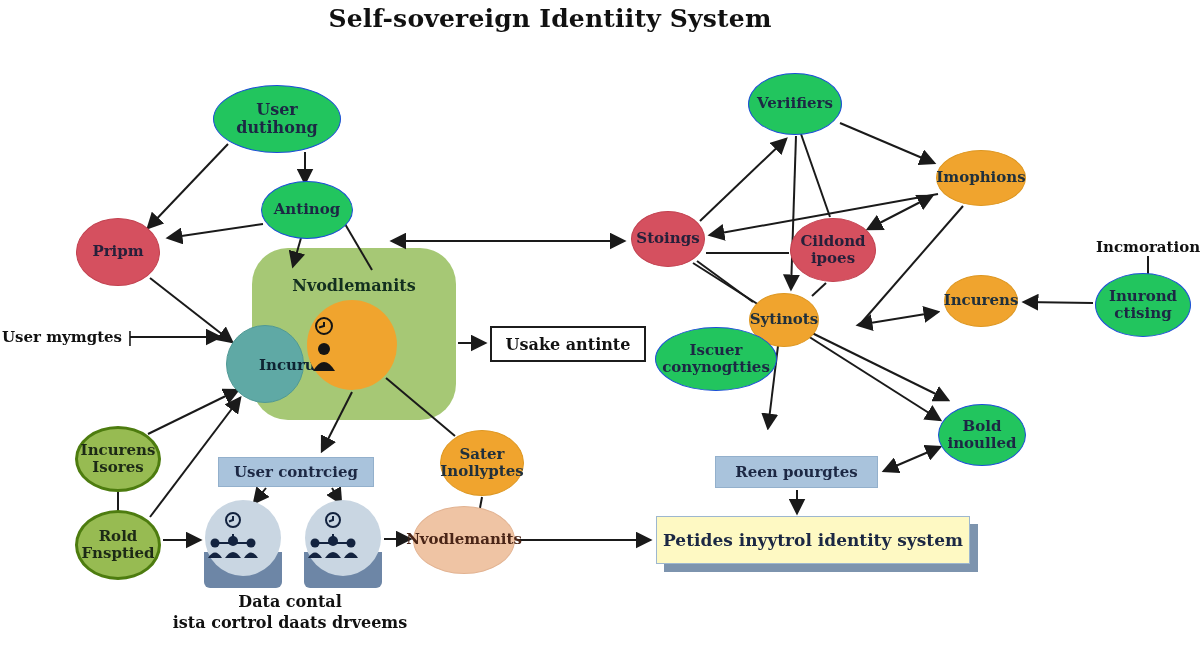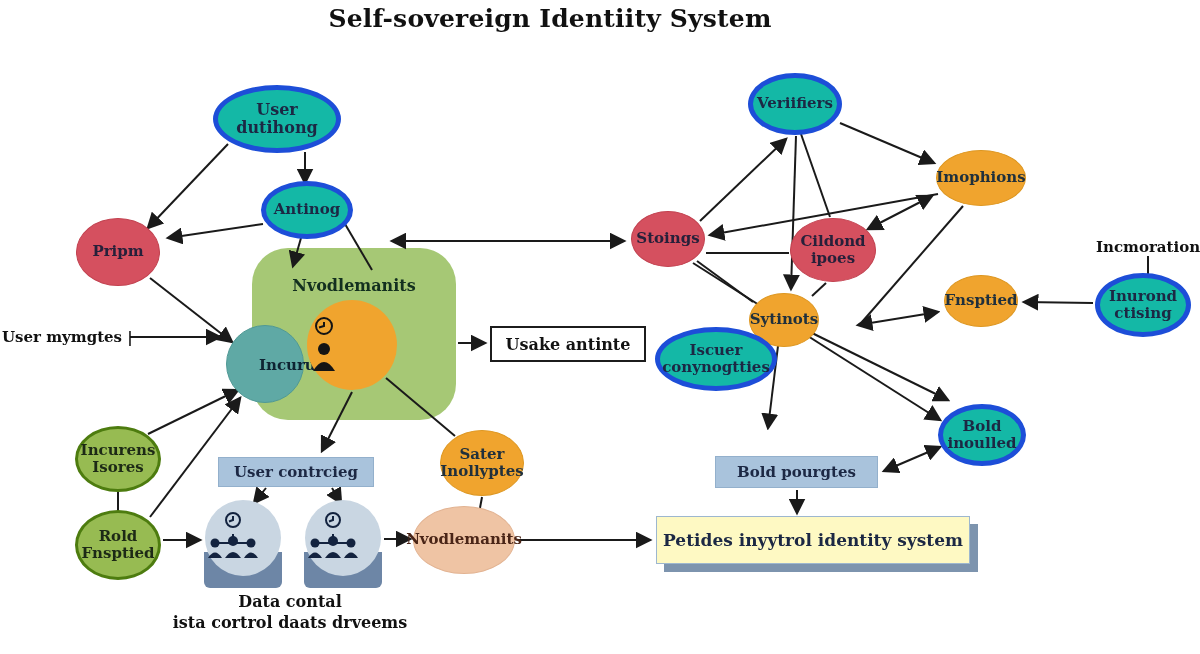--- a/index.html
+++ b/index.html
@@ -7,21 +7,21 @@
           font-family:"DejaVu Serif","Liberation Serif",serif;}
   .title{position:absolute;left:300px;top:4px;width:500px;text-align:center;
          font-size:25px;font-weight:bold;color:#111111;letter-spacing:.2px;}
   svg.overlay{position:absolute;left:0;top:0;z-index:2;pointer-events:none;}
   .panel{position:absolute;left:252px;top:248px;width:204px;height:172px;border-radius:36px;
          background:#a6c875;z-index:1;}
   .panel-label{position:absolute;left:252px;top:276px;width:204px;text-align:center;z-index:3;
          font-size:16px;font-weight:bold;color:#13301f;}
   .node{position:absolute;z-index:3;border-radius:50%;display:flex;align-items:center;justify-content:center;
         text-align:center;font-weight:bold;font-size:15px;color:#1c2844;line-height:1.15;padding:2px;box-sizing:border-box;}
-  .blue{background:#14b8a6;border:5px solid #1d4ed8;}
+  .blue{background:#22c55e;border:1px solid #1d4ed8;}
   .red{background:#d5505f;border:1px solid #c24250;color:#27203a;}
   .orange{background:#f0a42e;border:1px solid #dd9722;color:#20303c;}
   .green{background:#97bb52;border:3px solid #4d7c0f;color:#1d2a16;}
   .teal{background:#5fa9a5;border:1px solid #509995;}
   .peach{background:#efc4a4;border:1px solid #e2b392;color:#4a2517;}
   .box{position:absolute;z-index:3;display:flex;align-items:center;justify-content:center;text-align:center;
        font-weight:bold;font-size:15px;color:#1c2844;box-sizing:border-box;}
   .lightblue{background:#a9c3dc;border:1px solid #93b0cc;}
   .whitebox{background:#ffffff;border:2px solid #1c1c1c;font-size:16px;color:#121212;}
   .bigbox{background:#fef9c3;border:1px solid #9db7cf;font-size:17px;}
@@ -146,21 +146,21 @@
 
   <div class="node orange" style="left:749px;top:293px;width:70px;height:54px;">
     <span>Sytinots</span>
     </div>
 
   <div class="node blue" style="left:655px;top:327px;width:122px;height:64px;">
     <span>Iscuer conynogtties</span>
     </div>
 
   <div class="node orange" style="left:944px;top:275px;width:74px;height:52px;">
-    <span>Fnsptied</span>
+    <span>Incurens</span>
     </div>
 
   <div class="node blue" style="left:1095px;top:273px;width:96px;height:64px;">
     <span>Inurond ctising</span>
     </div>
 
   <div class="node blue" style="left:938px;top:404px;width:88px;height:62px;">
     <span>Bold inoulled</span>
     </div>
 
@@ -182,21 +182,21 @@
 
   <div class="box whitebox" style="left:490px;top:326px;width:156px;height:36px;">
     <span>Usake antinte</span>
     </div>
 
   <div class="box lightblue" style="left:218px;top:457px;width:156px;height:30px;">
     <span>User contrcieg</span>
     </div>
 
   <div class="box lightblue" style="left:715px;top:456px;width:163px;height:32px;">
-    <span>Bold pourgtes</span>
+    <span>Reen pourgtes</span>
     </div>
 
   <div class="bigbox-shadow" style="left:664px;top:524px;width:314px;height:48px;"></div>
   <div class="box bigbox" style="left:656px;top:516px;width:314px;height:48px;">
     <span>Petides inyytrol identity system</span>
     </div>
 
   <div class="pedestal" style="left:204px;top:552px;width:78px;height:36px;"></div>
   <div class="iconcircle" style="left:205px;top:500px;width:76px;height:76px;background:#c9d6e2;">
     <svg width="56" height="56" viewBox="0 0 56 56">

